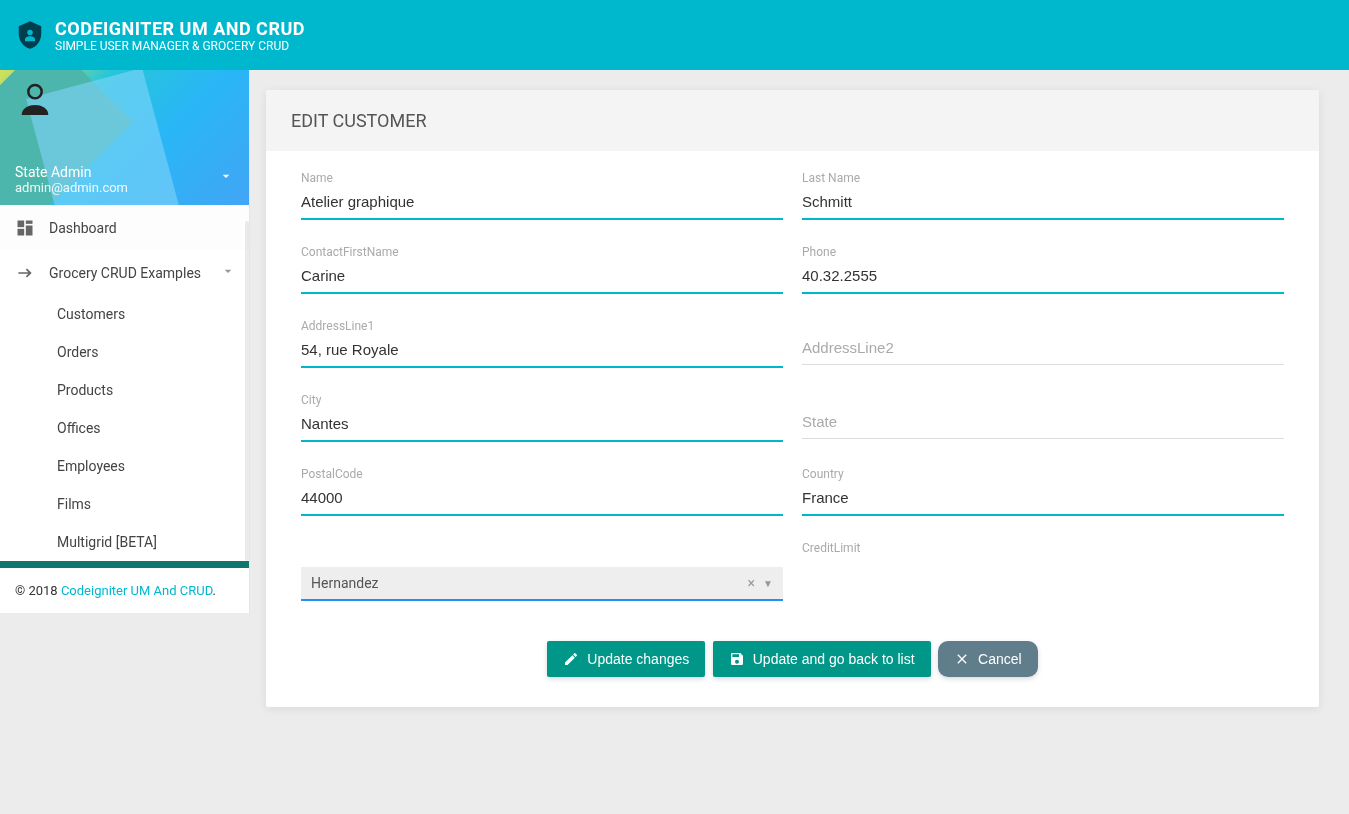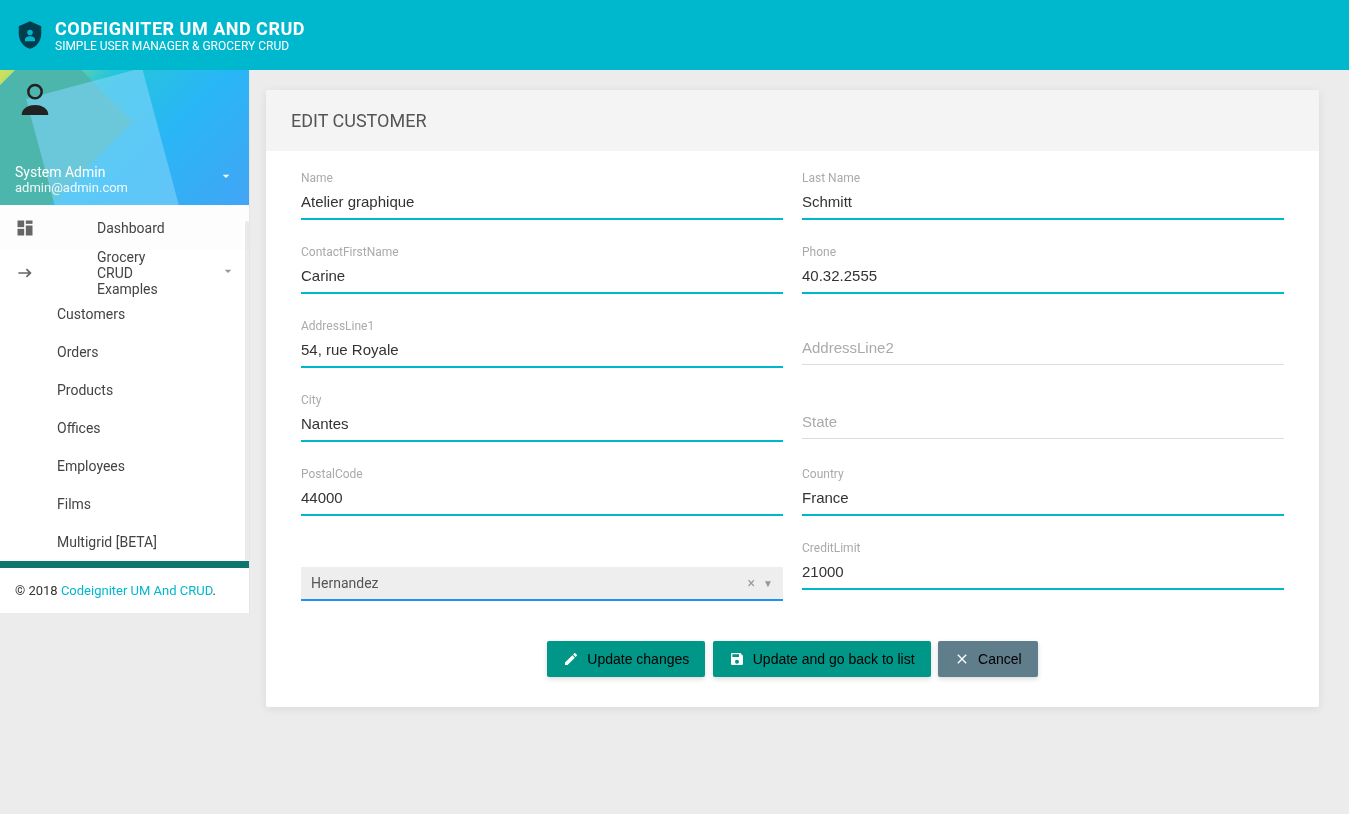--- a/index.html
+++ b/index.html
@@ -17,21 +17,21 @@
 .user-panel { height: 135px; background: linear-gradient(135deg, #d4e157 0%, #26c6da 30%, #29b6f6 60%, #42a5f5 100%); position: relative; overflow: hidden; }
 .user-panel::before { content: ''; position: absolute; top: -20px; left: -40px; width: 120px; height: 200px; background: #4db6ac; transform: rotate(45deg); }
 .user-panel::after { content: ''; position: absolute; top: 10px; left: 50px; width: 120px; height: 200px; background: #81d4fa; transform: rotate(-15deg); opacity: 0.6; }
 .user-avatar { position: absolute; top: 10px; left: 15px; width: 40px; height: 40px; z-index: 2; }
 .user-info { position: absolute; bottom: 10px; left: 15px; color: #fff; z-index: 2; }
 .user-name { font-size: 14px; }
 .user-email { font-size: 13px; opacity: 0.9; text-align: right; }
 .user-caret { position: absolute; bottom: 18px; right: 15px; color: #fff; z-index: 2; cursor: pointer; }
 
 .menu { list-style: none; padding: 0; }
-.menu-item { display: flex; align-items: center; height: 45px; padding: 0 13px; color: #444; cursor: pointer; gap: 48px; }
+.menu-item { display: flex; align-items: center; height: 45px; padding: 0 13px; color: #444; cursor: pointer; }
 .menu-item.active { background: #fff; }
 .menu-icon { width: 24px; height: 24px; margin-right: 12px; display: flex; align-items: center; justify-content: center; color: #666; }
 .menu-label { flex: 1; font-size: 14px; color: #444; }
 .menu-expand { color: #999; }
 .submenu { list-style: none; background: #fff; }
 .submenu-item { display: flex; align-items: center; height: 38px; padding-left: 57px; color: #444; cursor: pointer; font-size: 14px; }
 
 .sidebar-scroll { position: absolute; right: 0; top: 0; width: 4px; height: 100%; background: rgba(0,0,0,0.08); border-radius: 2px; }
 
 .footer { background: #fff; padding: 15px; font-size: 13px; color: #333; border-top: 7px solid #0f766e; }
@@ -50,23 +50,23 @@
 .form-input.filled { border-bottom: 2px solid #00b8ce; }
 .form-input::placeholder { color: #aaa; }
 
 .select-wrap { position: relative; }
 .select-display { background: #eee; border-bottom: 2px solid #1f91f3; padding: 8px 10px; font-size: 14px; color: #555; cursor: pointer; display: flex; align-items: center; margin-top: 26px; }
 .select-display .sel-text { flex: 1; }
 .select-clear { color: #999; margin-right: 8px; cursor: pointer; font-size: 14px; }
 .select-arrow { color: #999; font-size: 10px; }
 
 .actions { text-align: center; margin-top: 40px; }
-.btn { display: inline-flex; align-items: center; padding: 10px 16px; border: none; border-radius: 2px; font-size: 14px; color: #000000; cursor: pointer; margin: 0 2px; box-shadow: 0 2px 5px rgba(0,0,0,0.15); }
+.btn { display: inline-flex; align-items: center; padding: 10px 16px; border: none; border-radius: 2px; font-size: 14px; color: #ffffff; cursor: pointer; margin: 0 2px; box-shadow: 0 2px 5px rgba(0,0,0,0.15); }
 .btn-teal { background: #009688; }
-.btn-grey { background: #607d8b; }
+.btn-grey { background: #607d8b; border-radius: 10px; }
 .btn-icon { margin-right: 8px; display: inline-flex; }
 </style>
 </head>
 <body>
 
 <div class="header">
   <div class="header-logo">
     <svg width="30" height="30" viewBox="0 0 24 24">
         <path fill="#003d4d" d="M12 1L3 5v6c0 5.55 3.84 10.74 9 12 5.16-1.26 9-6.45 9-12V5l-9-4z"></path>
         <circle cx="12" cy="10" r="2.2" fill="#00b8ce"></circle>
@@ -81,21 +81,21 @@
 
 <div class="sidebar">
   <div class="user-panel">
     <div class="user-avatar">
       <svg width="40" height="40" viewBox="0 0 24 24">
           <circle cx="12" cy="7" r="4" fill="none" stroke="#222" stroke-width="1.5"></circle>
           <path d="M4 21c0-4 4-6 8-6s8 2 8 6" fill="#222"></path>
         </svg>
     </div>
     <div class="user-info">
-      <div class="user-name">System Admin</div>
+      <div class="user-name">State Admin</div>
       <div class="user-email">admin@admin.com</div>
     </div>
     <div class="user-caret">
       <svg width="16" height="16" viewBox="0 0 24 24">
           <path fill="#fff" d="M7 10l5 5 5-5z"></path>
         </svg>
     </div>
   </div>
 
   <ul class="menu">
@@ -206,21 +206,20 @@
           <div class="select-wrap">
             <div class="select-display">
               <span class="sel-text">Hernandez</span>
               <span class="select-clear">×</span>
               <span class="select-arrow">▼</span>
             </div>
           </div>
         </div>
         <div class="form-group">
           <label class="form-label">CreditLimit</label>
-          <input class="form-input filled" value="21000" style="">
         </div>
       </div>
 
       <div class="actions">
         <button class="btn btn-teal">
           <span class="btn-icon">
               <svg width="16" height="16" viewBox="0 0 24 24">
                 <path fill="#fff" d="M3 17.25V21h3.75L17.81 9.94l-3.75-3.75L3 17.25zM20.71 7.04a1 1 0 000-1.41l-2.34-2.34a1 1 0 00-1.41 0l-1.83 1.83 3.75 3.75 1.83-1.83z"></path>
               </svg>
             </span>

